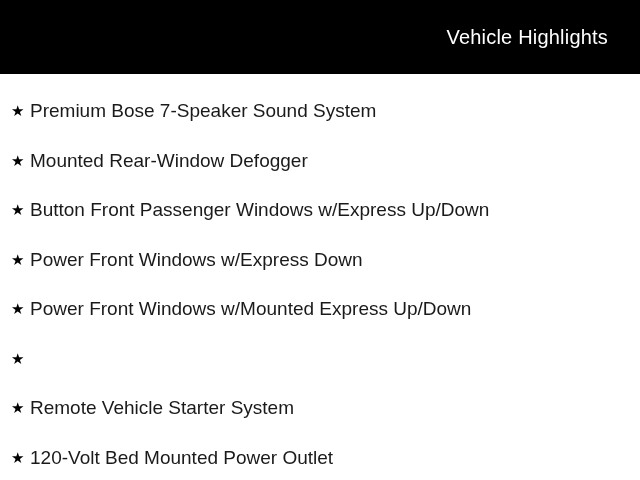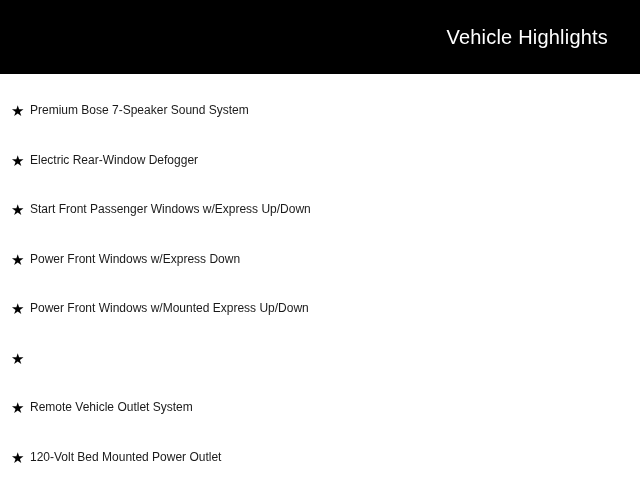--- a/index.html
+++ b/index.html
@@ -54,61 +54,61 @@
     flex: 0 0 22px;
     color: #000000;
     font-size: 15px;
     line-height: 49.5px;
     text-align: left;
     padding-left: 3px;
     box-sizing: border-box;
   }
   .item-label {
     color: #1a1a1a;
-    font-size: 12px;
+    font-size: 19px;
     line-height: 49.5px;
     white-space: nowrap;
   }
 </style>
 </head>
 <body>
 
 <div class="page">
 
   <div class="header">
     <div class="header-title">Vehicle Highlights</div>
   </div>
 
   <ul class="list">
     <li class="list-item">
       <span class="bullet">★</span>
       <span class="item-label">Premium Bose 7-Speaker Sound System</span>
     </li>
     <li class="list-item">
       <span class="bullet">★</span>
-      <span class="item-label">Electric Rear-Window Defogger</span>
+      <span class="item-label">Mounted Rear-Window Defogger</span>
     </li>
     <li class="list-item">
       <span class="bullet">★</span>
-      <span class="item-label">Start Front Passenger Windows w/Express Up/Down</span>
+      <span class="item-label">Button Front Passenger Windows w/Express Up/Down</span>
     </li>
     <li class="list-item">
       <span class="bullet">★</span>
       <span class="item-label">Power Front Windows w/Express Down</span>
     </li>
     <li class="list-item">
       <span class="bullet">★</span>
       <span class="item-label">Power Front Windows w/Mounted Express Up/Down</span>
     </li>
     <li class="list-item">
       <span class="bullet">★</span>
     </li>
     <li class="list-item">
       <span class="bullet">★</span>
-      <span class="item-label">Remote Vehicle Outlet System</span>
+      <span class="item-label">Remote Vehicle Starter System</span>
     </li>
     <li class="list-item">
       <span class="bullet">★</span>
       <span class="item-label">120-Volt Bed Mounted Power Outlet</span>
     </li>
   </ul>
 
 </div>
 
 </body></html>

